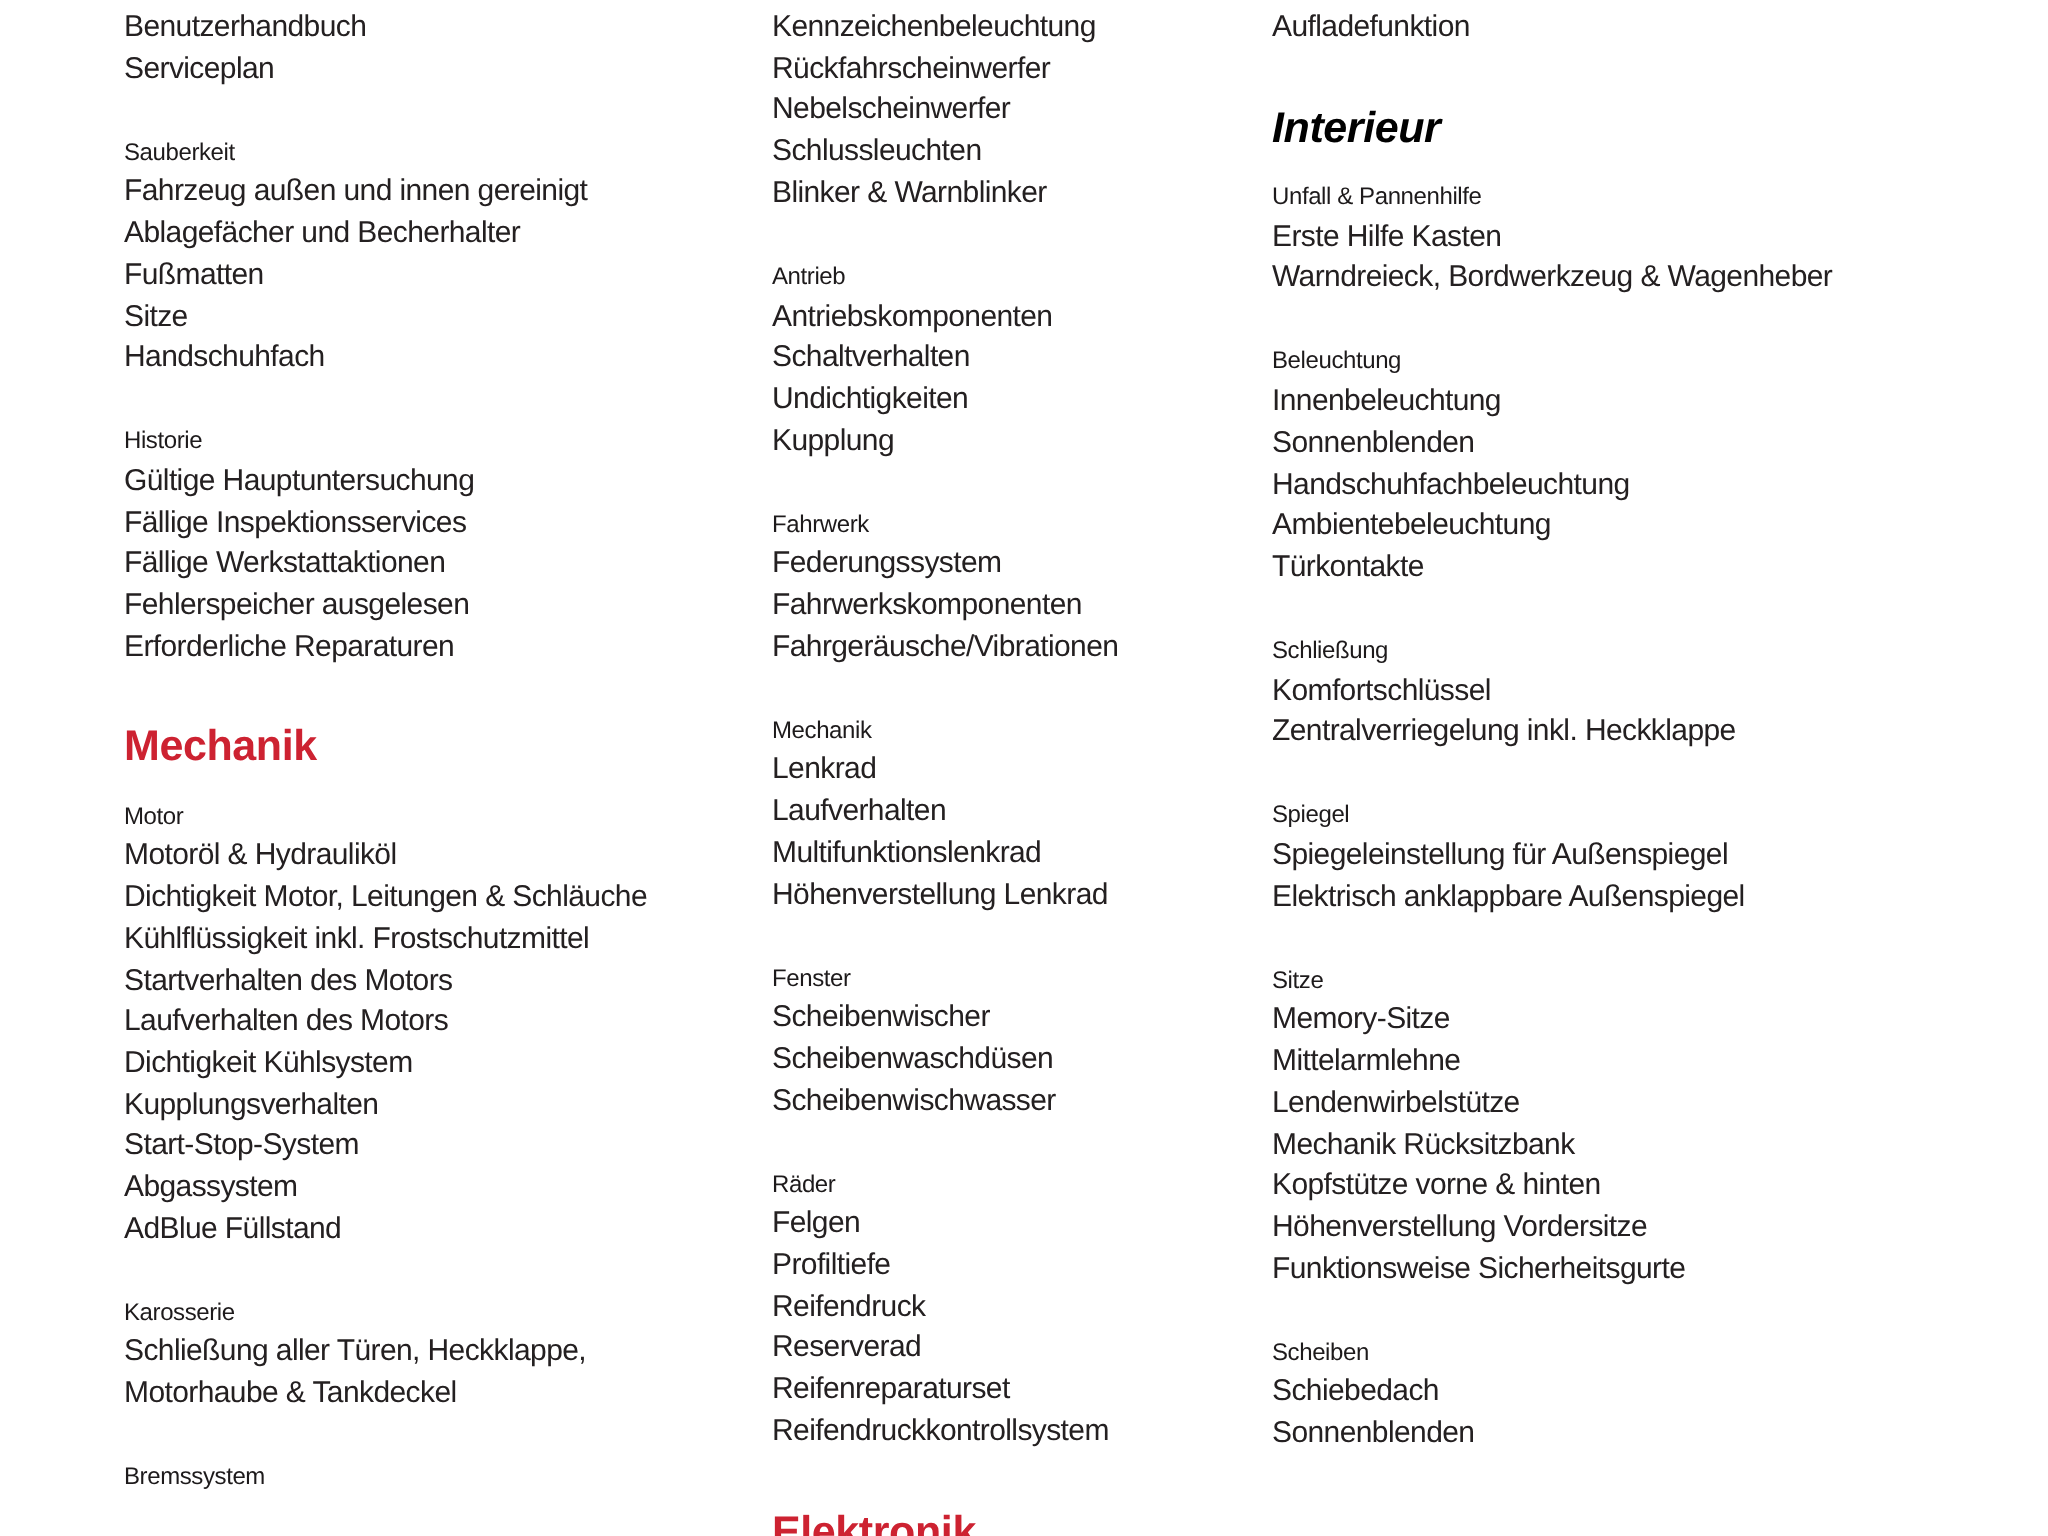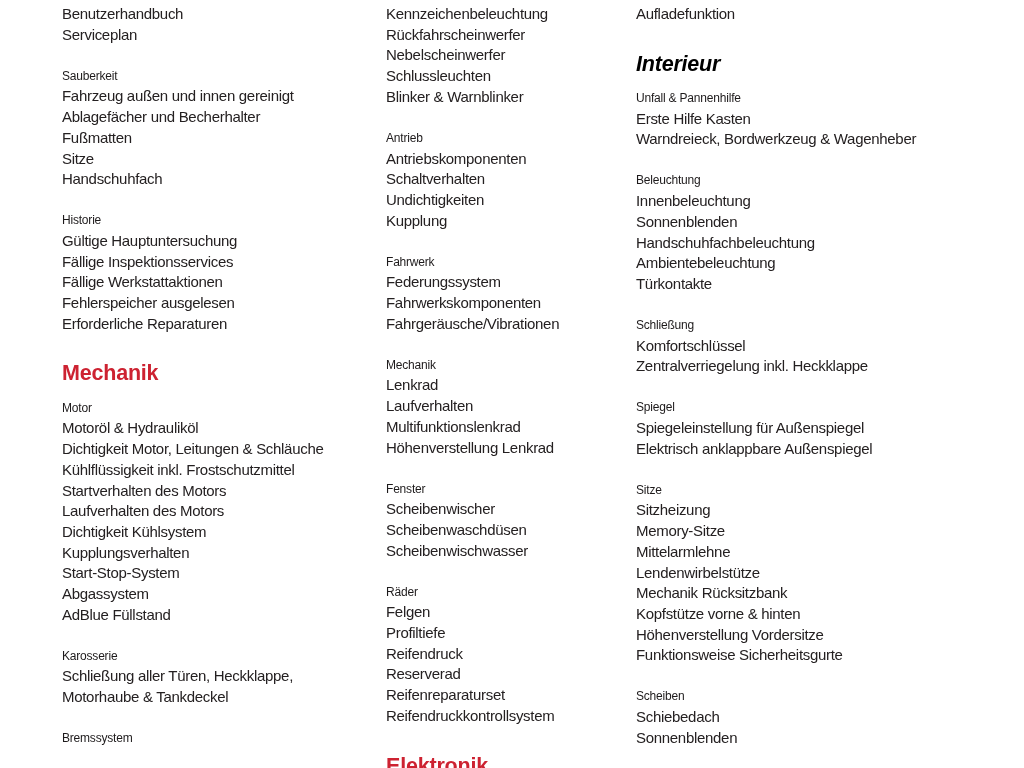--- a/index.html
+++ b/index.html
@@ -177,21 +177,20 @@
         <div class="item">Komfortschlüssel</div>
         <div class="item">Zentralverriegelung inkl. Heckklappe</div>
       </section>
       <section class="section">
         <div class="sec-heading">Spiegel</div>
         <div class="item">Spiegeleinstellung für Außenspiegel</div>
         <div class="item">Elektrisch anklappbare Außenspiegel</div>
       </section>
       <section class="section">
         <div class="sec-heading">Sitze</div>
-        <div class="item">Sitzheizung</div>
         <div class="item">Memory-Sitze</div>
         <div class="item">Mittelarmlehne</div>
         <div class="item">Lendenwirbelstütze</div>
         <div class="item">Mechanik Rücksitzbank</div>
         <div class="item">Kopfstütze vorne &amp; hinten</div>
         <div class="item">Höhenverstellung Vordersitze</div>
         <div class="item">Funktionsweise Sicherheitsgurte</div>
       </section>
       <section class="section">
         <div class="sec-heading">Scheiben</div>

